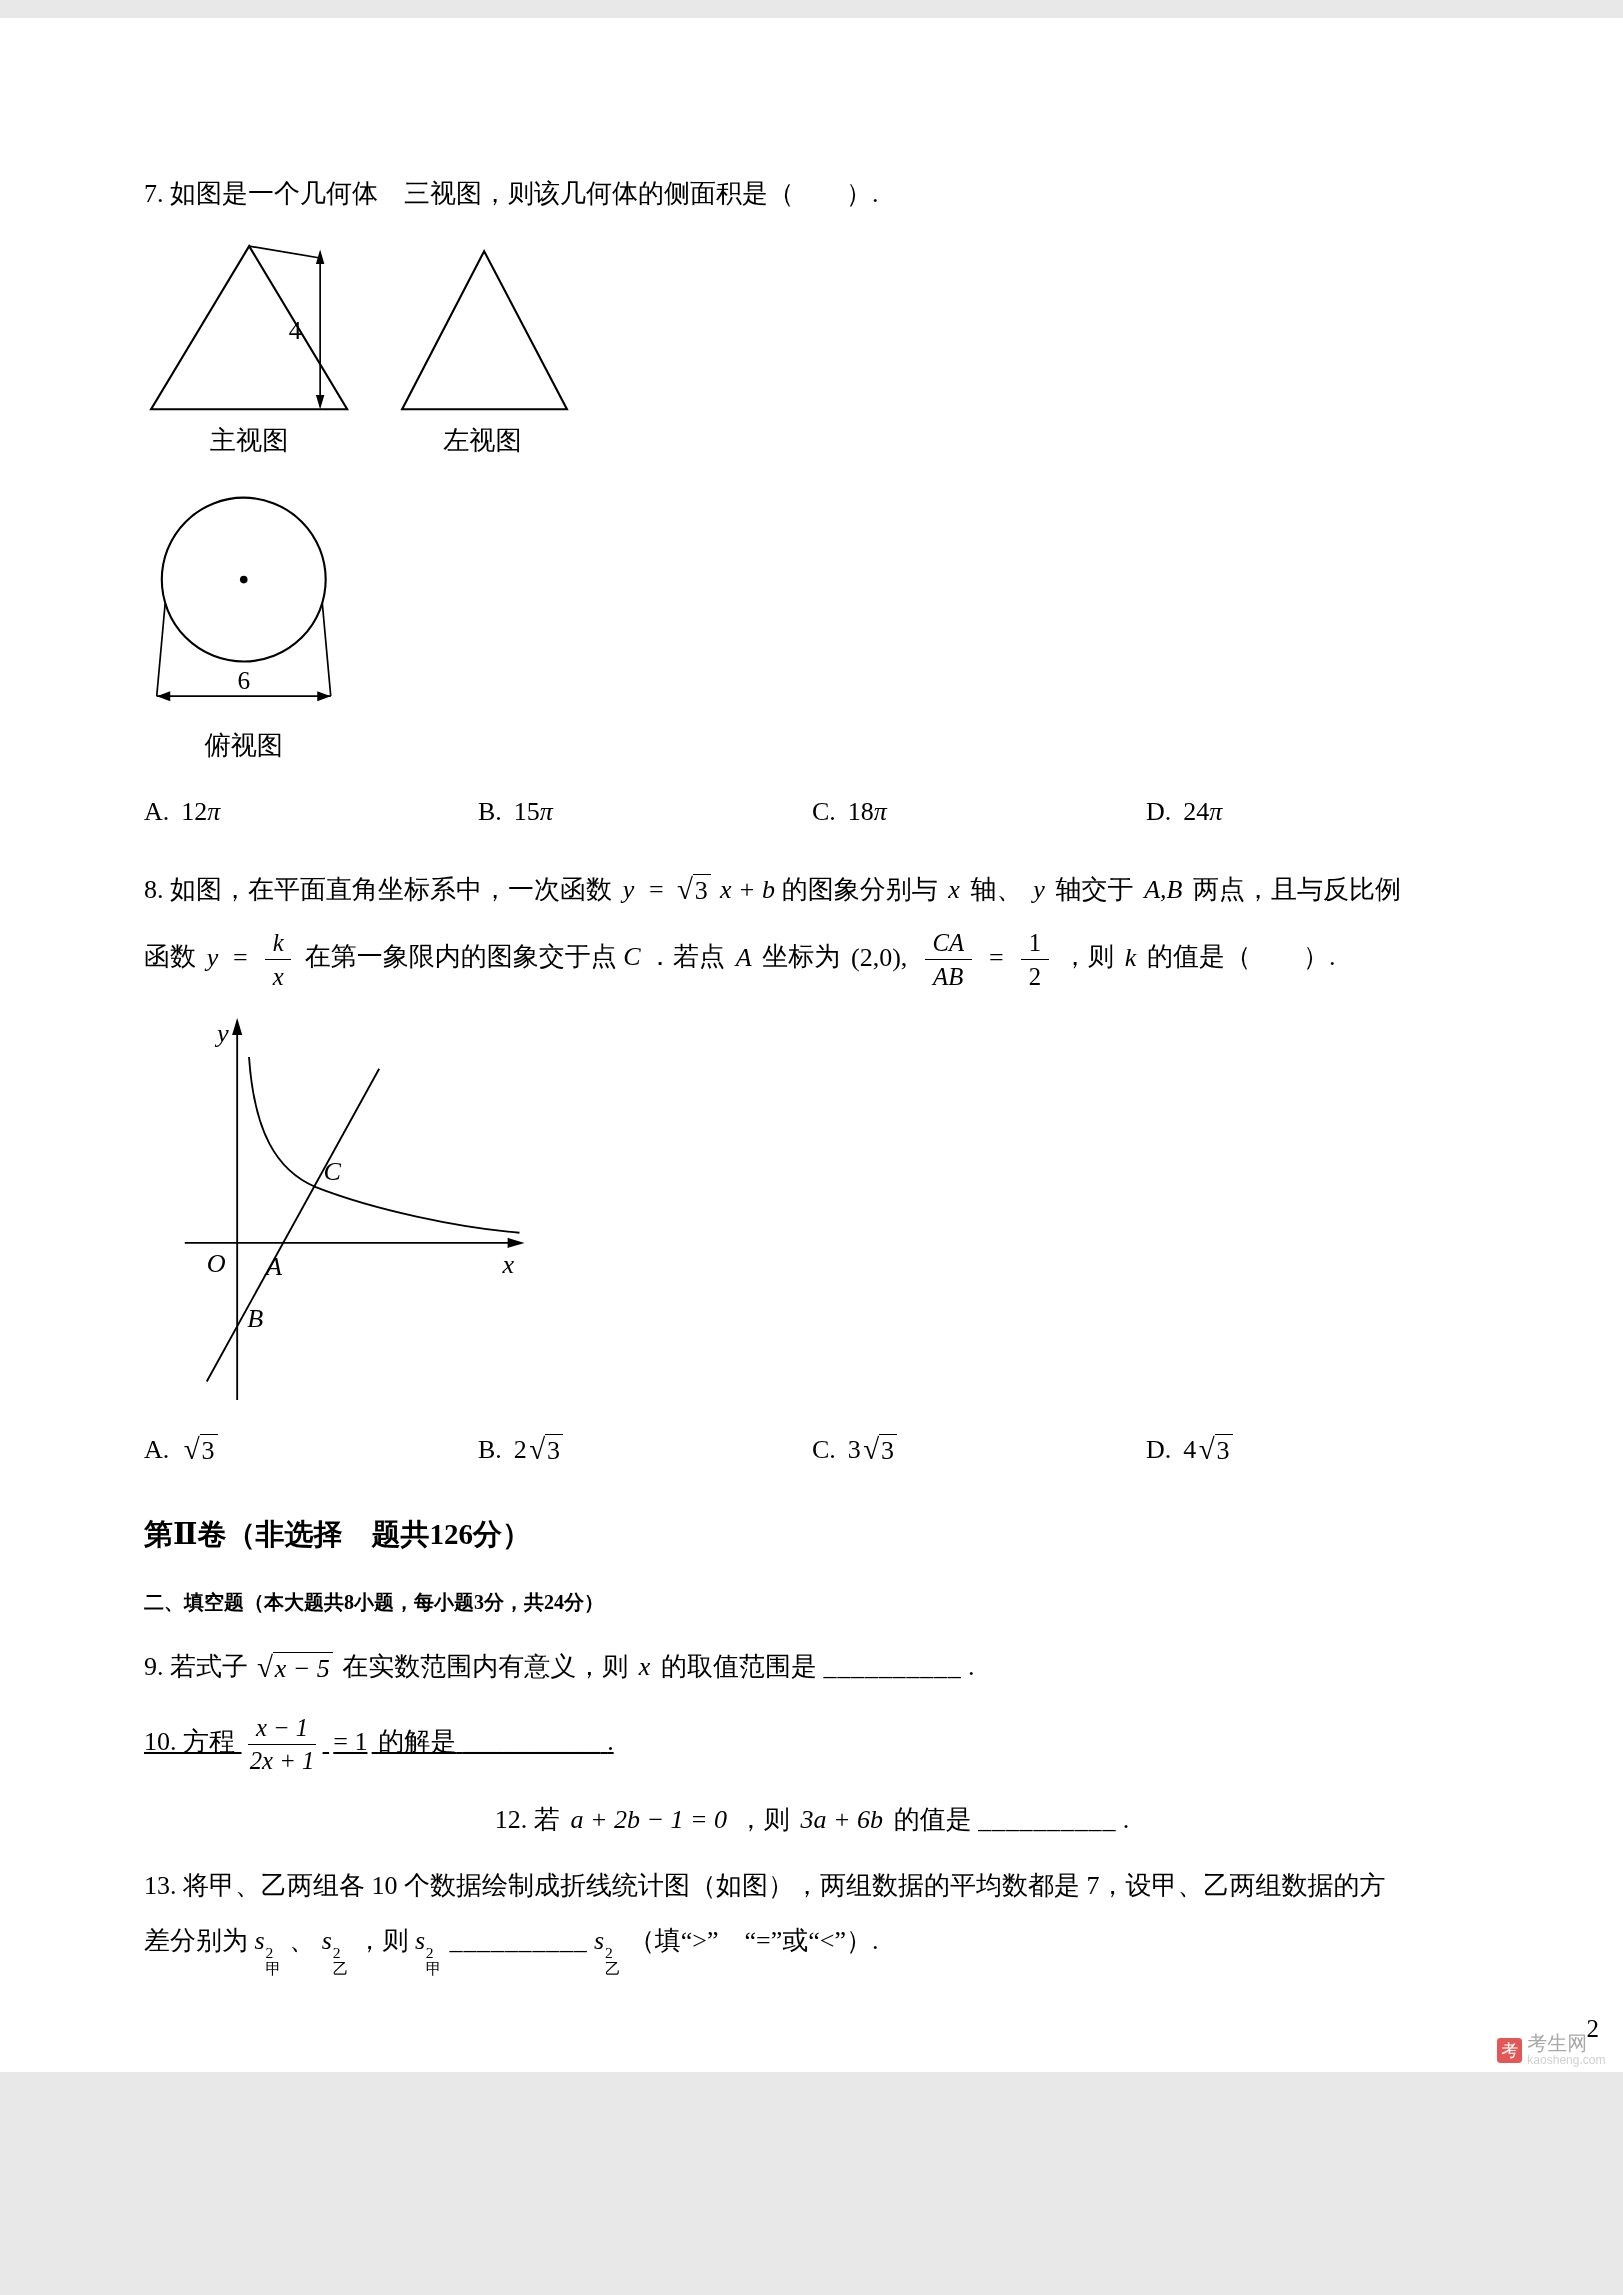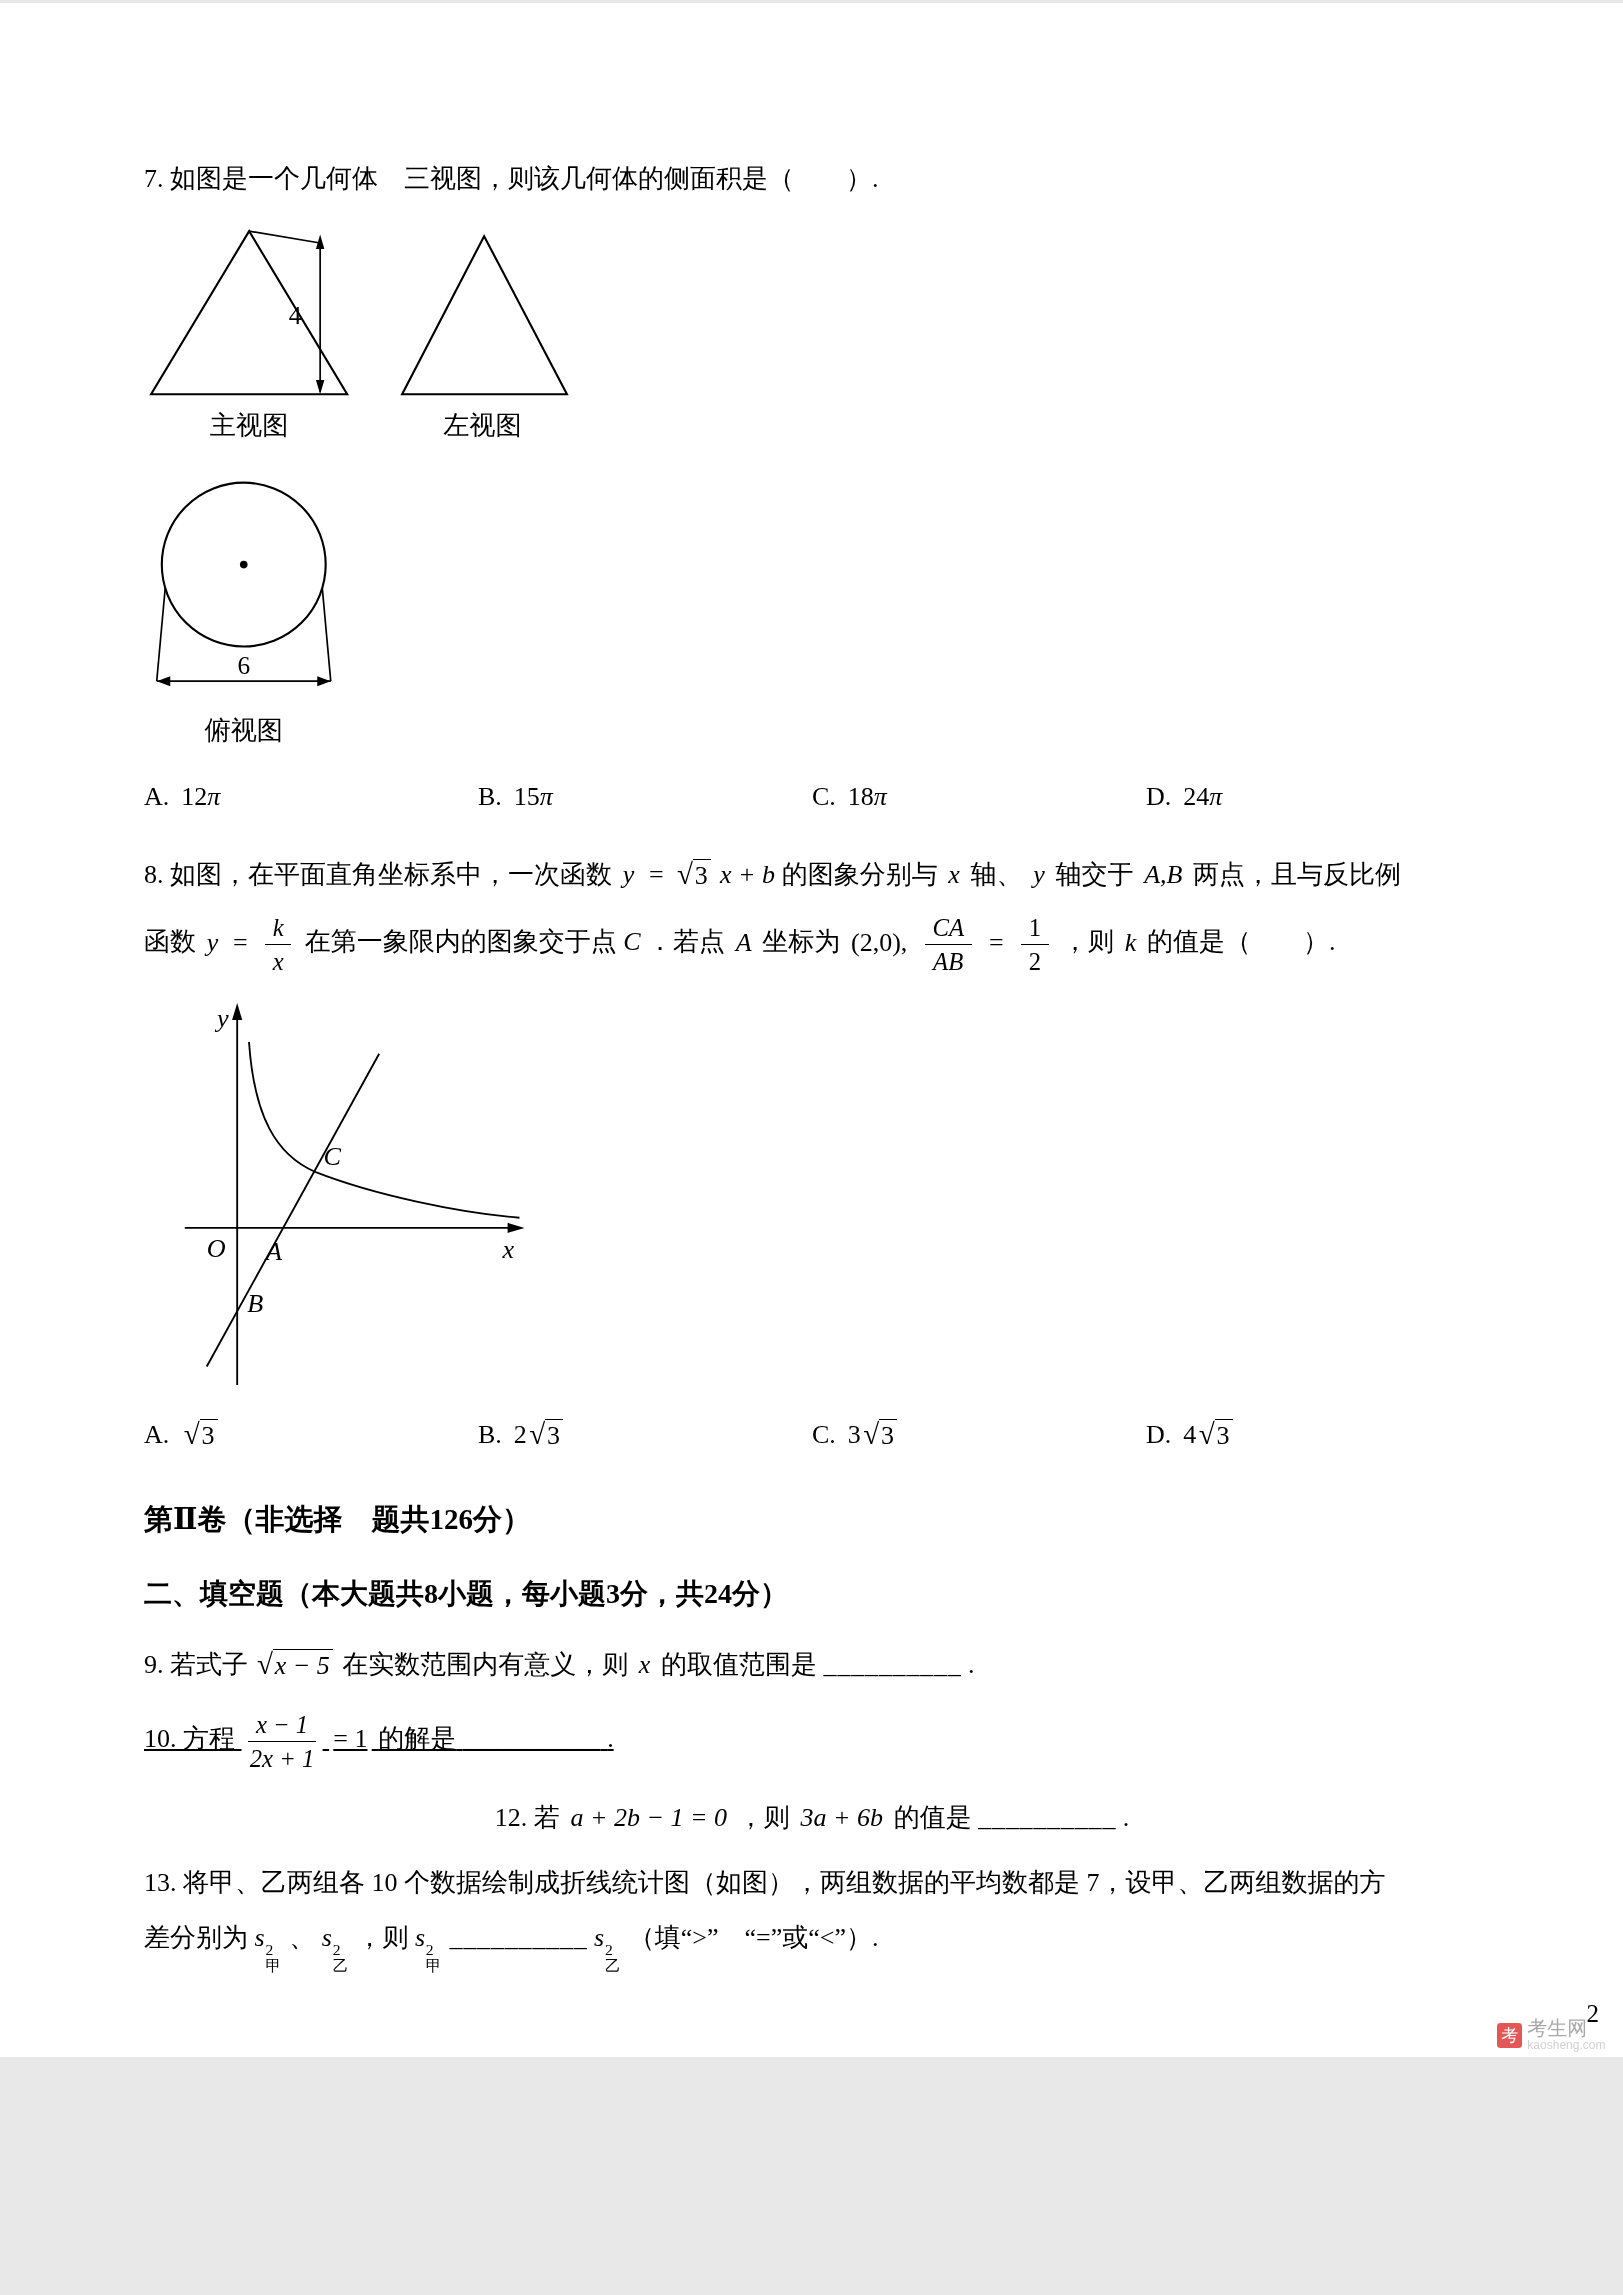--- a/index.html
+++ b/index.html
@@ -1,16 +1,16 @@
 <!DOCTYPE html>
 <html style="font-size:13.5px"><head>
 <meta charset="utf-8">
 <style>
   html,body{margin:0;padding:0;background:#e8e8e8;}
-  .page{position:relative;width:1624px;height:2054px;margin:3px auto;background:#ffffff;
+  .page{position:relative;width:1624px;height:2054px;margin:18px auto;background:#ffffff;
         font-family:"Liberation Serif","DejaVu Serif",serif;color:#000;overflow:hidden;}
   .content{padding:127px 144px 0 144px;font-size:26px;line-height:1.55;}
   .q{margin-top:29px;}
   .line{margin-top:12px;}
   .it{font-style:italic;}
   .mvar{font-style:italic;margin:0 4.2px;}
   .msp{margin:0 4.2px;}
   
   .fig1{margin:22px 0 0 0;}
   .fig2{margin:25px 0 0 5px;}
@@ -30,21 +30,21 @@
         margin:0 6.8px;line-height:1.18;font-size:0.95em;}
   .frac .num{border-bottom:1.9px solid #000;padding:0 7.6px 1.7px;}
   .frac .den{padding-top:1.7px;}
   
   .svar{font-style:italic;}
   .supsub{display:inline-flex;flex-direction:column;font-size:0.60em;line-height:1.05;
           vertical-align:-0.55em;margin:0 1.7px 0 0.8px;text-align:left;}
   .blank{letter-spacing:0.8px;}
   
   .center-title{font-weight:bold;font-size:29px;margin-top:42px;}
-  .section-title{font-weight:bold;font-size:28px;margin-top:30px;}
+  .section-title{font-weight:bold;font-size:20px;margin-top:30px;}
   
   .pagenum{position:absolute;right:25px;bottom:29px;font-size:25px;}
   .watermark{position:absolute;right:18.6px;bottom:5px;display:flex;align-items:center;opacity:0.85;}
   .wm-logo{display:inline-flex;align-items:center;justify-content:center;width:25px;height:25px;
            background:#e03a3a;color:#fff;font-size:17px;border-radius:3.4px;margin-right:5px;
            font-family:"Liberation Sans","DejaVu Sans",sans-serif;}
   .wm-text{display:flex;flex-direction:column;line-height:1.05;}
   .wm-name{color:#9a9a9a;font-size:20px;font-family:"Liberation Sans","DejaVu Sans",sans-serif;}
   .wm-sub{color:#c9c9c9;font-size:12px;font-family:"Liberation Sans","DejaVu Sans",sans-serif;}
 </style>

